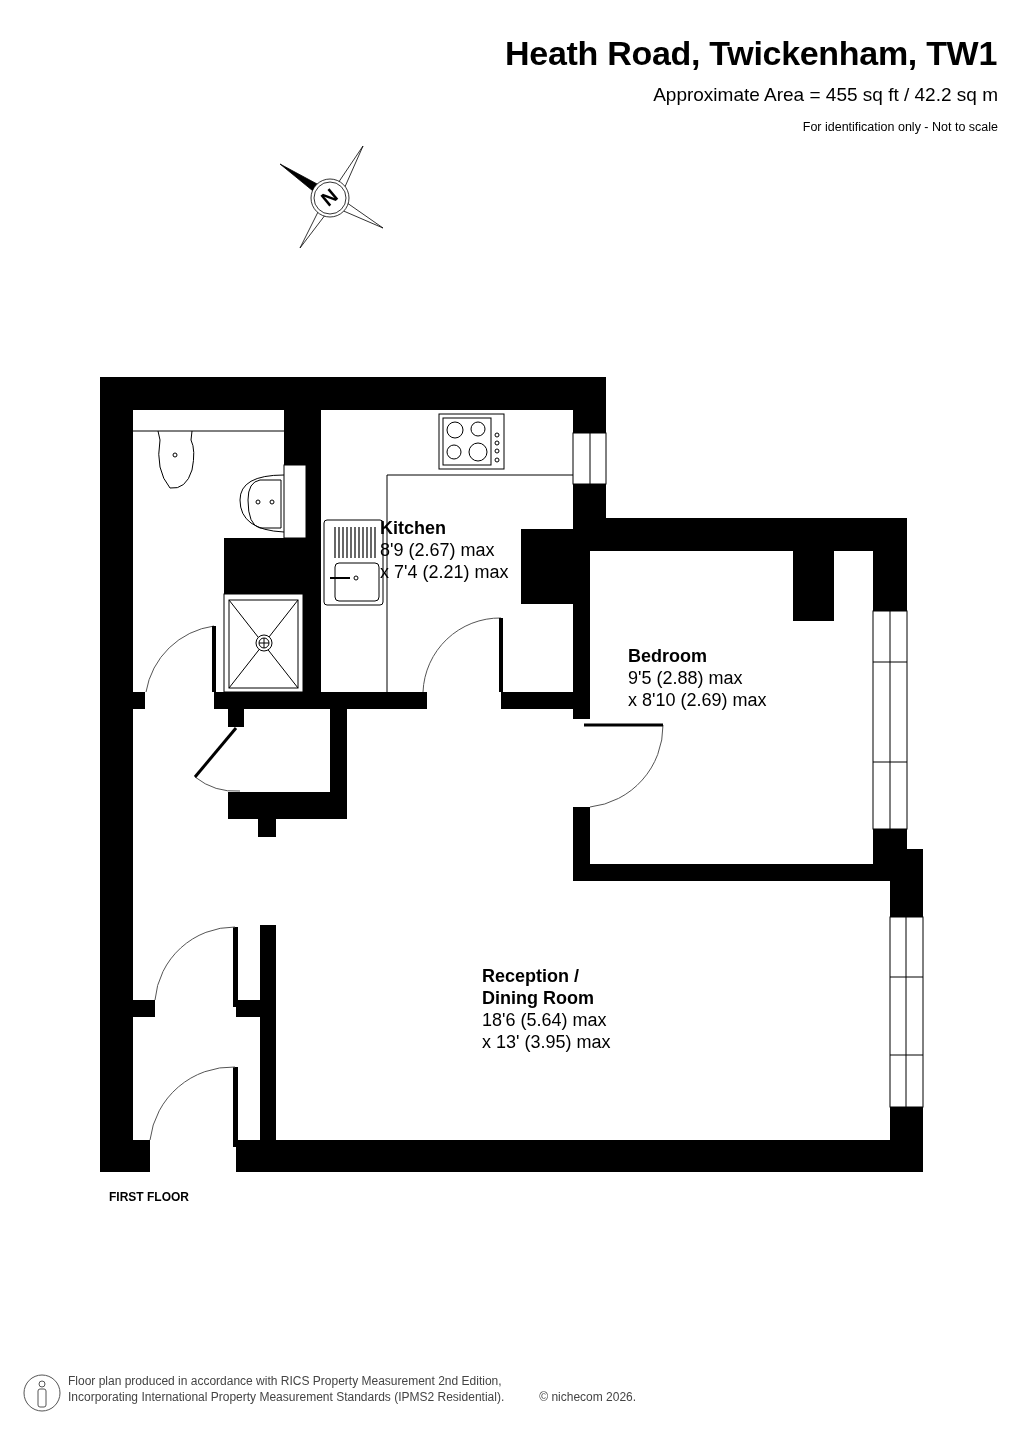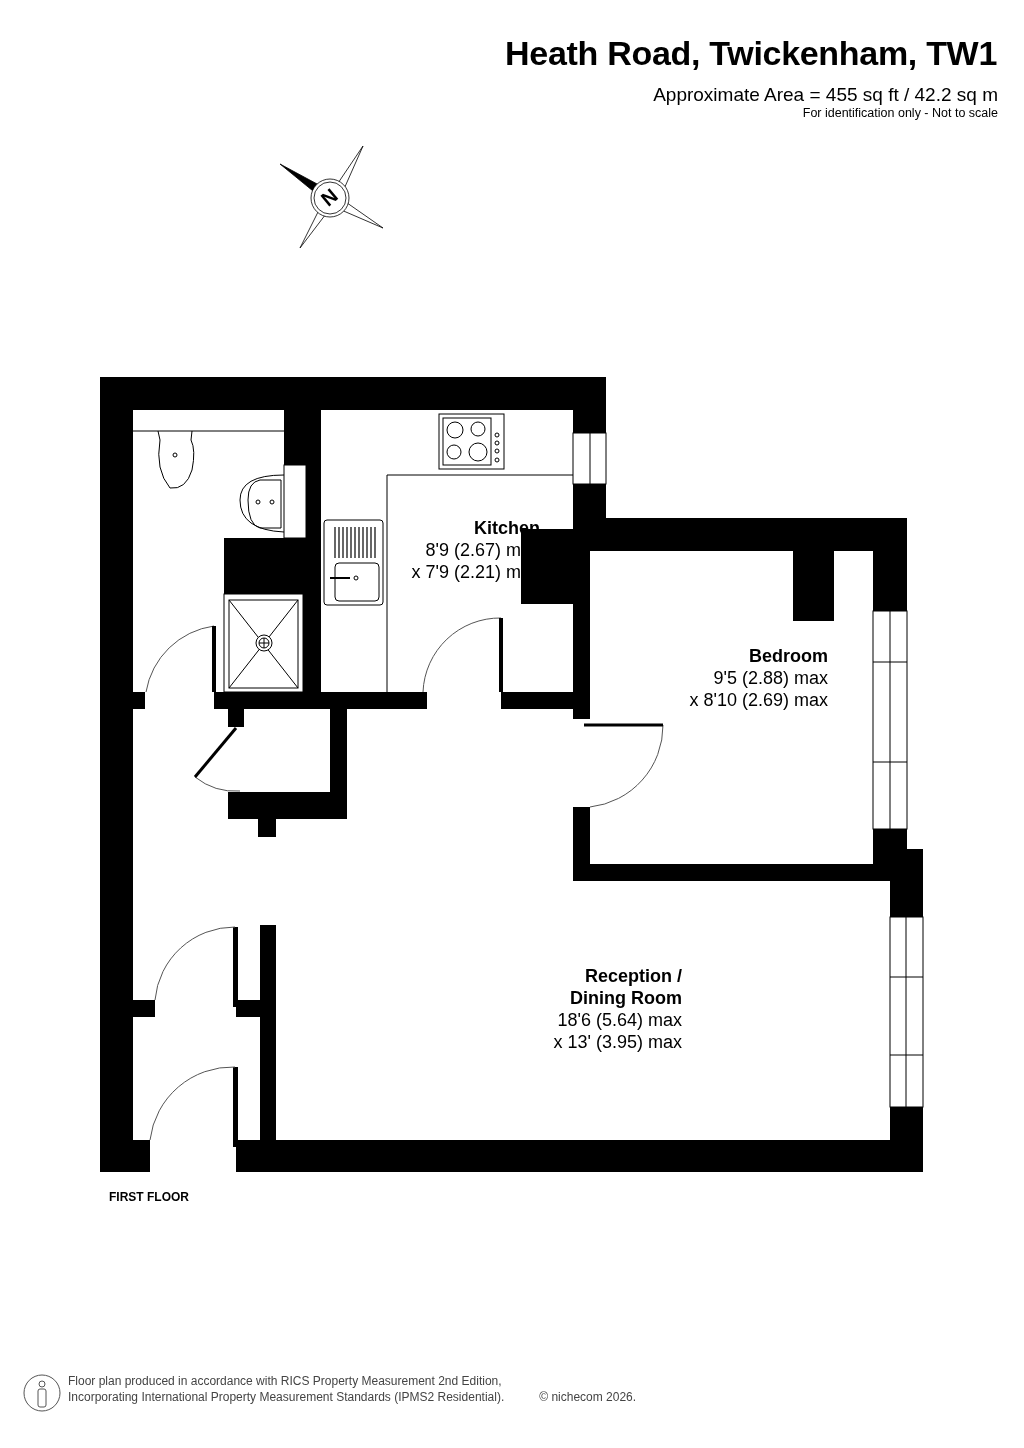--- a/index.html
+++ b/index.html
@@ -1,21 +1,21 @@
 <!DOCTYPE html>
 <html><head>
 <meta charset="utf-8">
 <style>
   html, body { margin:0; padding:0; background:#ffffff; }
   body { width:1024px; height:1448px; position:relative; overflow:hidden; font-family:"Liberation Sans", sans-serif; color:#000; }
   .title { position:absolute; right:27px; top:34px; font-size:34px; font-weight:bold; letter-spacing:-0.3px; white-space:nowrap; }
   .area { position:absolute; right:26px; top:84px; font-size:19px; white-space:nowrap; }
-  .note { position:absolute; right:26px; top:106px; font-size:12.5px; white-space:nowrap; }
+  .note { position:absolute; right:26px; top:120px; font-size:12.5px; white-space:nowrap; }
   .plan { position:absolute; left:0; top:0; }
-  .label { position:absolute; text-align:right; white-space:nowrap; line-height:22px; }
+  .label { position:absolute; text-align:left; white-space:nowrap; line-height:22px; }
   .label .name { font-weight:bold; font-size:18px; display:block; }
   .label .dim { font-size:18px; display:block; }
   .floor-label { position:absolute; left:109px; top:1190px; font-size:12px; font-weight:bold; }
   .footer { position:absolute; left:68px; top:1373px; font-size:12px; color:#444; line-height:16px; }
   .footer .copy { margin-left:35px; }
   .person-icon { position:absolute; left:22px; top:1373px; }
 </style>
 </head>
 <body>
 
@@ -169,21 +169,21 @@
 
     <path d="M155 1000 A80 80 0 0 1 235 927"></path>
 
     <path d="M150 1140 A83 83 0 0 1 235 1067"></path>
   </g>
 </svg>
 
 <div class="label" style="left:380px;top:517px;width:160px;">
   <span class="name">Kitchen</span>
   <span class="dim">8'9 (2.67) max</span>
-  <span class="dim">x 7'9 (2.21) max</span>
+  <span class="dim">x 7'4 (2.21) max</span>
 </div>
 <div class="label" style="left:628px;top:645px;width:200px;">
   <span class="name">Bedroom</span>
   <span class="dim">9'5 (2.88) max</span>
   <span class="dim">x 8'10 (2.69) max</span>
 </div>
 <div class="label" style="left:482px;top:965px;width:200px;">
   <span class="name">Reception /</span>
   <span class="name">Dining Room</span>
   <span class="dim">18'6 (5.64) max</span>

